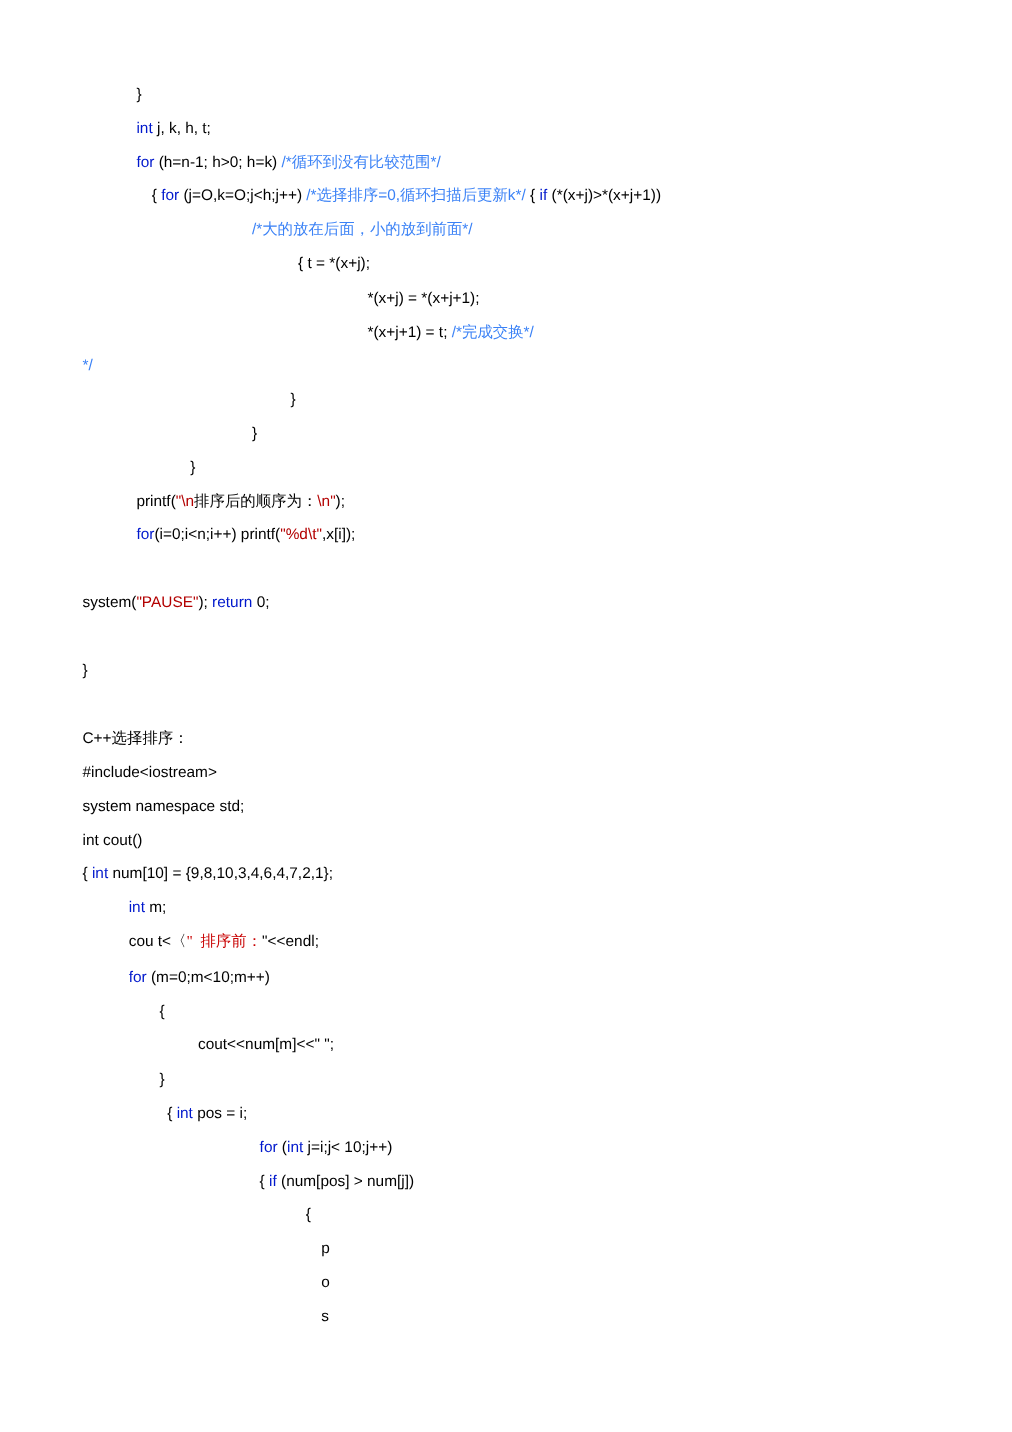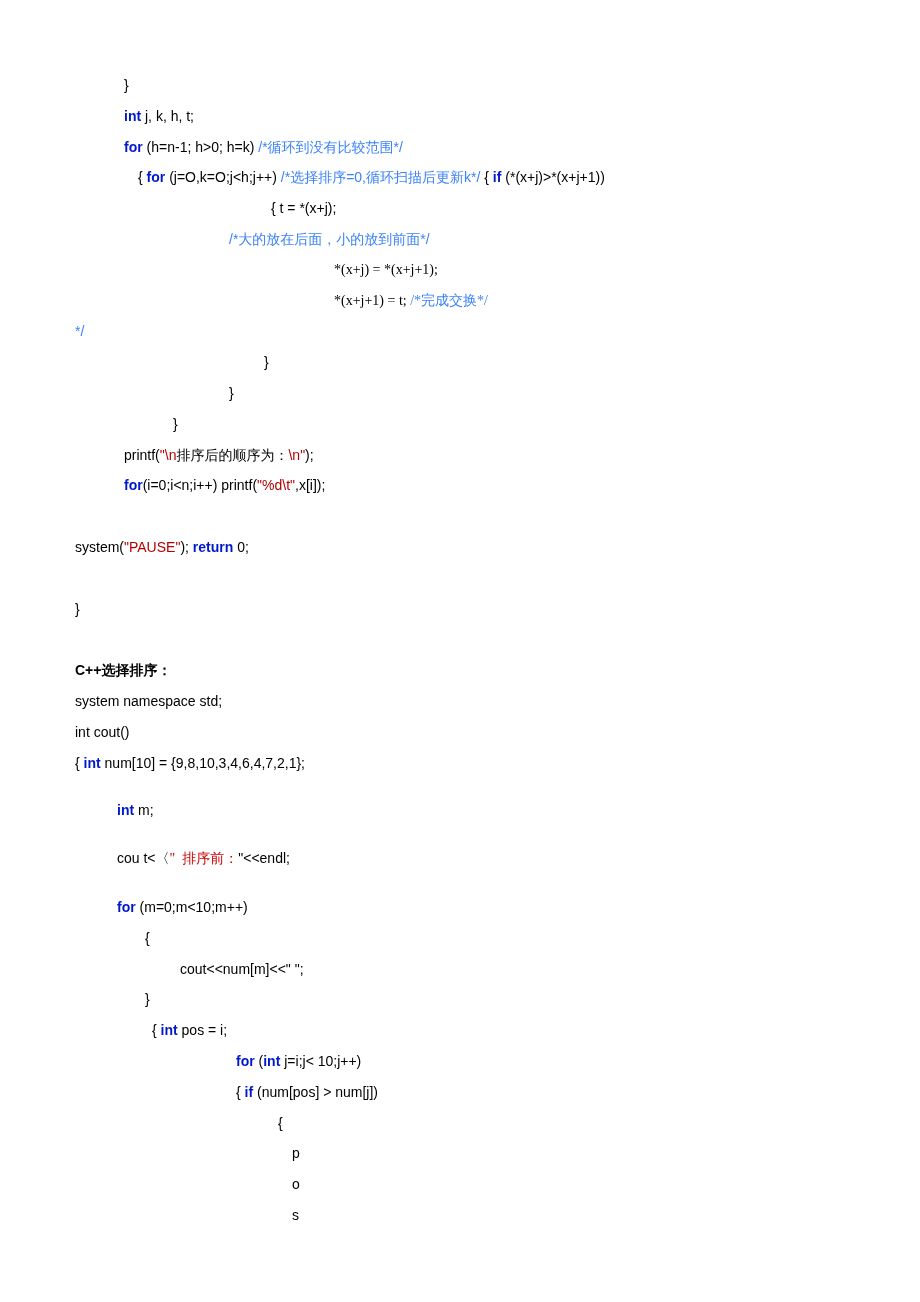--- a/index.html
+++ b/index.html
@@ -12,66 +12,67 @@
   }
   .page {
     padding: 70px 70px 70px 75px;
     line-height: 2.2;
     box-sizing: border-box;
   }
   .line {
     white-space: pre;
     min-height: 1.4em;
   }
-  .kw { color: #0018cc; font-weight: bold; }
+  .kw { color: #0018cc; }
   .cm-green { color: #3b82f6; }
   .str-red { color: #b30000; }
-  .bold { font-weight: bold; }
+  .bold { font-weight: normal; }
   .ind1 { padding-left: 3.5em; }
   .ind1b { padding-left: 4.5em; }
   .ind3 { padding-left: 14em; }
-  .ind3b { padding-left: 18.5em; font-family: Liberation Serif, serif; }
+  .ind3b { padding-left: 18.5em; }
   .ind3c { padding-left: 13.5em; }
   .ind3d { padding-left: 11em; }
   .ind3e { padding-left: 7em; }
-  .ind4 { padding-left: 3em; margin-top: 17px; }
+  .ind4 { padding-left: 3em; }
   .ind5 { padding-left: 5em; }
   .ind6 { padding-left: 7.5em; }
   .ind7 { padding-left: 4em; }
   .ind8 { padding-left: 5.5em; }
   .ind9 { padding-left: 11.5em; }
   .ind10 { padding-left: 14.5em; }
   .ind11 { padding-left: 15.5em; }
   .quote { color: #c80000; font-family: "SimSun", serif; }
   .pr { white-space: pre; display: inline; }
 </style>
 </head>
 <body>
 
 <div class="page" id="page">
     <div class="line ind1"><span class="pr">}</span></div>
     <div class="line ind1"><span class="kw pr">int</span><span class="pr"> j, k, h, t;</span></div>
     <div class="line ind1"><span class="kw pr">for</span><span class="pr"> (h=n-1; h&gt;0; h=k) </span><span class="cm-green pr">/*循环到没有比较范围*/</span></div>
     <div class="line ind1b"><span class="pr">{ </span><span class="kw pr">for</span><span class="pr"> (j=O,k=O;j&lt;h;j++) </span><span class="cm-green pr">/*选择排序=0,循环扫描后更新k*/</span><span class="pr"> { </span><span class="kw pr">if</span><span class="pr"> (*(x+j)&gt;*(x+j+1))</span></div>
+    <div class="line ind3d"><span class="cm-green pr">/*大的放在后面，小的放到前面*/</span></div>
     <div class="line ind3"><span class="pr">{ t = *(x+j);</span></div>
-    <div class="line ind3d"><span class="cm-green pr">/*大的放在后面，小的放到前面*/</span></div>
     <div class="line ind3b"><span class="pr">*(x+j) = *(x+j+1);</span></div>
     <div class="line ind3b"><span class="pr">*(x+j+1) = t; </span><span class="cm-green pr">/*完成交换*/</span></div>
     <div class="line "><span class="cm-green pr">*/</span></div>
     <div class="line ind3c"><span class="pr">}</span></div>
     <div class="line ind3d"><span class="pr">}</span></div>
     <div class="line ind3e"><span class="pr">}</span></div>
     <div class="line ind1"><span class="pr">printf(</span><span class="str-red pr">"\n</span><span class="pr">排序后的顺序为：</span><span class="str-red pr">\n"</span><span class="pr">);</span></div>
     <div class="line ind1"><span class="kw pr">for</span><span class="pr">(i=0;i&lt;n;i++) printf(</span><span class="str-red pr">"%d\t"</span><span class="pr">,x[i]);</span></div>
     <div class="line "><span class="pr"> </span></div>
     <div class="line "><span class="pr">system(</span><span class="str-red pr">"PAUSE"</span><span class="pr">); </span><span class="kw pr">return</span><span class="pr"> 0;</span></div>
     <div class="line "><span class="pr"> </span></div>
     <div class="line "><span class="pr">}</span></div>
     <div class="line "><span class="pr"> </span></div>
     <div class="line bold"><span class="pr">C++选择排序：</span></div>
+    <div class="line "><span class="pr">#include&lt;iostream&gt;</span></div>
     <div class="line "><span class="pr">system namespace std;</span></div>
     <div class="line "><span class="pr">int cout()</span></div>
     <div class="line "><span class="pr">{ </span><span class="kw pr">int</span><span class="pr"> num[10] = {9,8,10,3,4,6,4,7,2,1};</span></div>
     <div class="line ind4"><span class="kw pr">int</span><span class="pr"> m;</span></div>
     <div class="line ind4"><span class="pr">cou t&lt;〈</span><span class="quote pr">"  排序前：</span><span class="pr">"&lt;&lt;endl;</span></div>
     <div class="line ind4"><span class="kw pr">for</span><span class="pr"> (m=0;m&lt;10;m++)</span></div>
     <div class="line ind5"><span class="pr">{</span></div>
     <div class="line ind6"><span class="pr">cout&lt;&lt;num[m]&lt;&lt;" ";</span></div>
     <div class="line ind5"><span class="pr">}</span></div>
     <div class="line ind8"><span class="pr">{ </span><span class="kw pr">int</span><span class="pr"> pos = i;</span></div>

